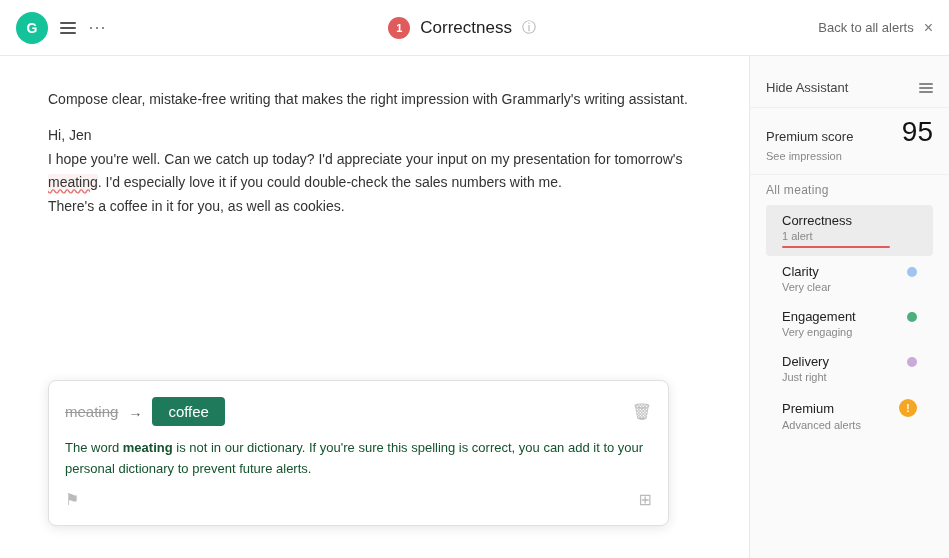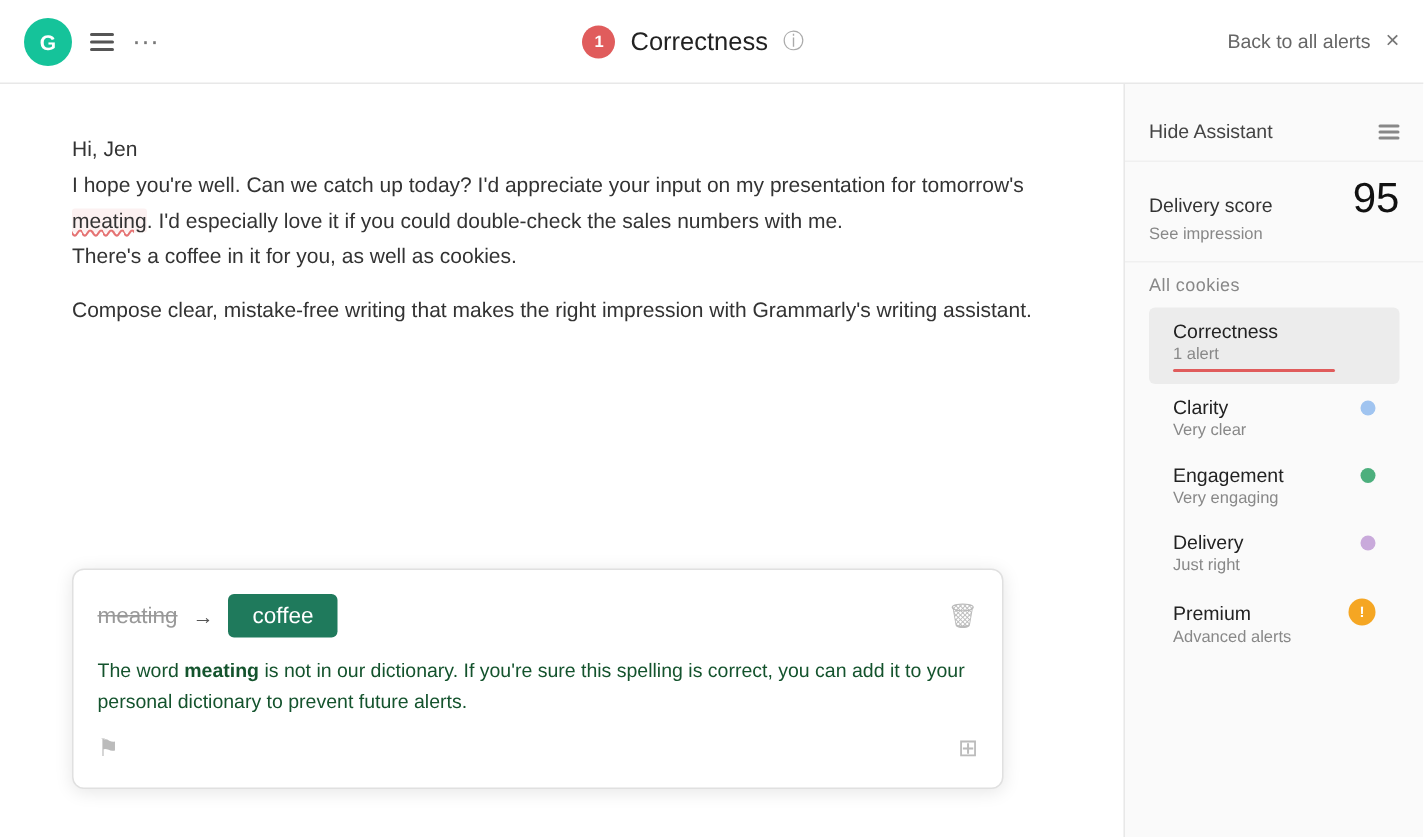--- a/index.html
+++ b/index.html
@@ -188,25 +188,25 @@
   <div class="top-bar-right">
     <span class="back-link">Back to all alerts</span>
     <span class="close-icon">×</span>
   </div>
 </div>
 
 <div class="main-content">
 
   <div class="editor-area">
     <div class="doc-body">
+      <p>Compose clear, mistake-free writing that makes the right impression with Grammarly's writing assistant.</p>
       <p>Hi, Jen<br>
         I hope you're well. Can we catch up today? I'd appreciate your input on my presentation for tomorrow's <span class="misspelled">meating</span>. I'd especially love it if you could double-check the sales numbers with me.<br>
         There's a coffee in it for you, as well as cookies.
       </p>
-      <p>Compose clear, mistake-free writing that makes the right impression with Grammarly's writing assistant.</p>
     </div>
 
     <div class="suggestion-card">
       <div class="suggestion-top">
         <div class="suggestion-words">
           <span class="word-old">meating</span>
           <span class="arrow-icon">→</span>
           <span class="word-new">coffee</span>
         </div>
         <span class="delete-icon">🗑</span>
@@ -229,29 +229,29 @@
         <div style="display:flex;flex-direction:column;gap:2px;">
           <div style="width:14px;height:2px;background:#888;border-radius:1px;"></div>
           <div style="width:14px;height:2px;background:#888;border-radius:1px;"></div>
           <div style="width:14px;height:2px;background:#888;border-radius:1px;"></div>
         </div>
       </div>
     </div>
 
     <div class="panel-section">
       <div class="score-row">
-        <span class="score-label">Delivery score</span>
+        <span class="score-label">Premium score</span>
         <span class="score-number">95</span>
       </div>
       <div class="see-performance">See impression</div>
     </div>
 
 
     <div class="panel-section">
-      <div class="all-alerts-label">All cookies</div>
+      <div class="all-alerts-label">All meating</div>
 
       <div class="alert-item active">
         <div class="alert-item-header">
           <span class="alert-item-name">Correctness</span>
         </div>
         <div class="alert-sub">1 alert</div>
         <div class="alert-underline"></div>
       </div>
 
       <div class="alert-item">

